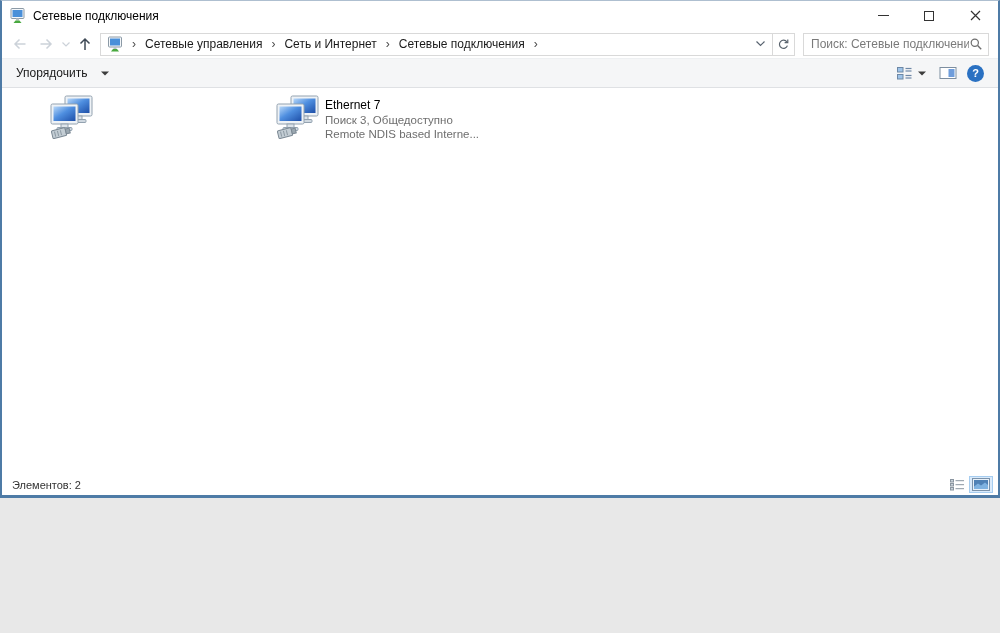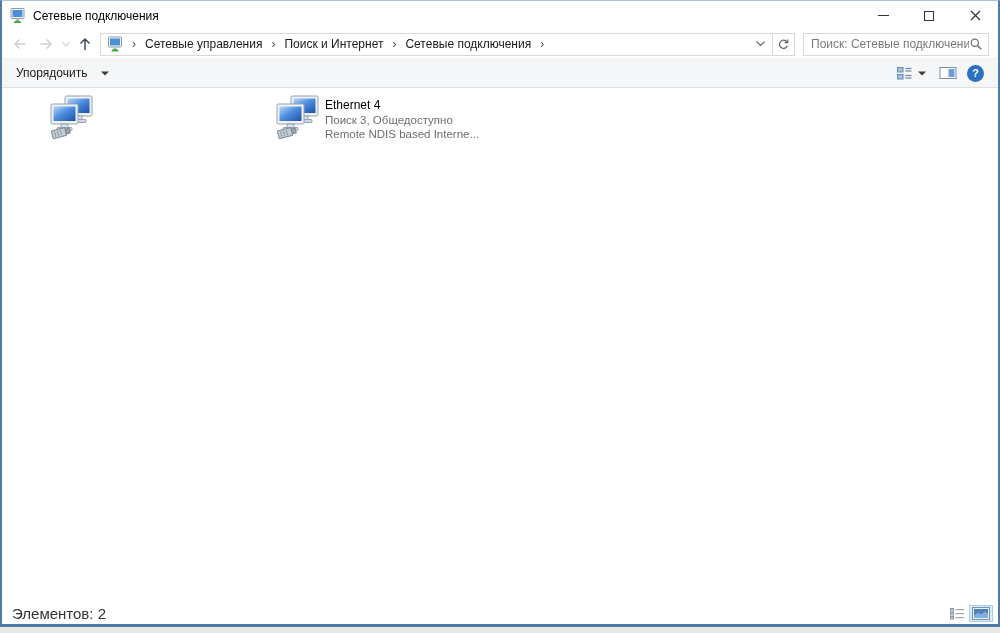--- a/index.html
+++ b/index.html
@@ -1,20 +1,20 @@
 <!DOCTYPE html>
 <html><head>
 <meta charset="utf-8">
 <style>
   * { margin:0; padding:0; box-sizing:border-box; }
   html,body { background:#e8e8e8; }
   body { font-family:"Liberation Sans","DejaVu Sans",sans-serif; }
 
   .window {
-    width:1000px; height:627px; background:#fff;
+    width:1000px; height:498px; background:#fff;
     border-left:2px solid #4e7ba6; border-right:2px solid #4e7ba6;
     border-bottom:3px solid #4e7ba6; border-top:1px solid #aebfd0;
     display:flex; flex-direction:column; position:relative;
     font-size:12px; color:#1a1a1a;
   }
 
   
   .titlebar { height:29px; flex:0 0 29px; display:flex; align-items:center; background:#fff; padding-left:7px; }
   .app-icon { width:17px; height:17px; margin-right:7px; flex:0 0 17px; }
   .title-text { font-size:12px; color:#000; }
@@ -50,21 +50,21 @@
 
   
   .content { flex:1 1 auto; background:#fff; padding:7px 0 0 46px; display:flex; align-items:flex-start; }
   .tile { width:226px; display:flex; align-items:flex-start; cursor:default; }
   .tile-icon { width:48px; height:48px; flex:0 0 48px; margin-right:3px; }
   .tile-text { padding-top:3px; overflow:hidden; }
   .tile-name { font-size:12px; color:#000; line-height:14px; margin-bottom:1px; white-space:nowrap; }
   .tile-sub { font-size:11.5px; color:#6e6e6e; line-height:14px; white-space:nowrap; }
 
   
-  .statusbar { height:21px; flex:0 0 21px; background:#fff; display:flex; align-items:center; padding:0 6px 0 10px; font-size:15px; color:#333; }
+  .statusbar { height:21px; flex:0 0 21px; background:#fff; display:flex; align-items:center; padding:0 6px 0 10px; font-size:11px; color:#333; }
   .status-views { margin-left:auto; display:flex; align-items:center; gap:3px; }
   .sview-btn { padding:1px 2px; display:flex; align-items:center; }
   .sview-btn.selected { background:#d9eafb; outline:1px solid #a6cdf0; }
 </style>
 </head>
 <body>
 
 <div class="window">
 
   <div class="titlebar">
@@ -115,21 +115,21 @@
     <div class="addressbar">
       <svg class="crumb-icon" viewBox="0 0 16 16">
         <rect x="1.5" y="1" width="13" height="10" rx="1" fill="#f4f7fa" stroke="#8c9aa6"></rect>
         <rect x="3" y="2.5" width="10" height="7" fill="#4a90d9"></rect>
         <rect x="6.5" y="11" width="3" height="2" fill="#b9c2c9"></rect>
         <path d="M4 15.5 h8 l-2-2.5 h-4 z" fill="#49a93f"></path>
       </svg>
       <span class="crumb-sep">›</span>
       <span class="crumb">Сетевые управления</span>
       <span class="crumb-sep">›</span>
-      <span class="crumb">Поиск и Интернет</span>
+      <span class="crumb">Сеть и Интернет</span>
       <span class="crumb-sep">›</span>
       <span class="crumb">Сетевые подключения</span>
       <span class="crumb-sep">›</span>
       <span class="addr-chevron">
         <svg width="9" height="6" viewBox="0 0 9 6">
             <path d="M0.5 0.5 L4.5 4.5 L8.5 0.5" fill="none" stroke="#596470" stroke-width="1.2"></path>
           </svg>
       </span>
     </div>
     <div class="refresh-btn">
@@ -229,21 +229,21 @@
         </g>
         <g transform="translate(3,35) rotate(-14)">
           <rect x="0" y="1" width="14" height="8" rx="1" fill="#c3cdd4" stroke="#7c8994"></rect>
           <rect x="14" y="2.5" width="4" height="5" fill="#9aa7b0" stroke="#7c8994"></rect>
           <line x1="3" y1="2.5" x2="3" y2="7.5" stroke="#8b98a2"></line>
           <line x1="6" y1="2.5" x2="6" y2="7.5" stroke="#8b98a2"></line>
           <line x1="9" y1="2.5" x2="9" y2="7.5" stroke="#8b98a2"></line>
         </g>
       </svg>
       <div class="tile-text">
-        <div class="tile-name">Ethernet 4</div>
+        <div class="tile-name">Ethernet 7</div>
         <div class="tile-sub">Поиск 3, Общедоступно</div>
         <div class="tile-sub">Remote NDIS based Interne...</div>
       </div>
     </div>
 
   </div>
 
   <div class="statusbar">
     <span>Элементов: 2</span>
     <div class="status-views">

